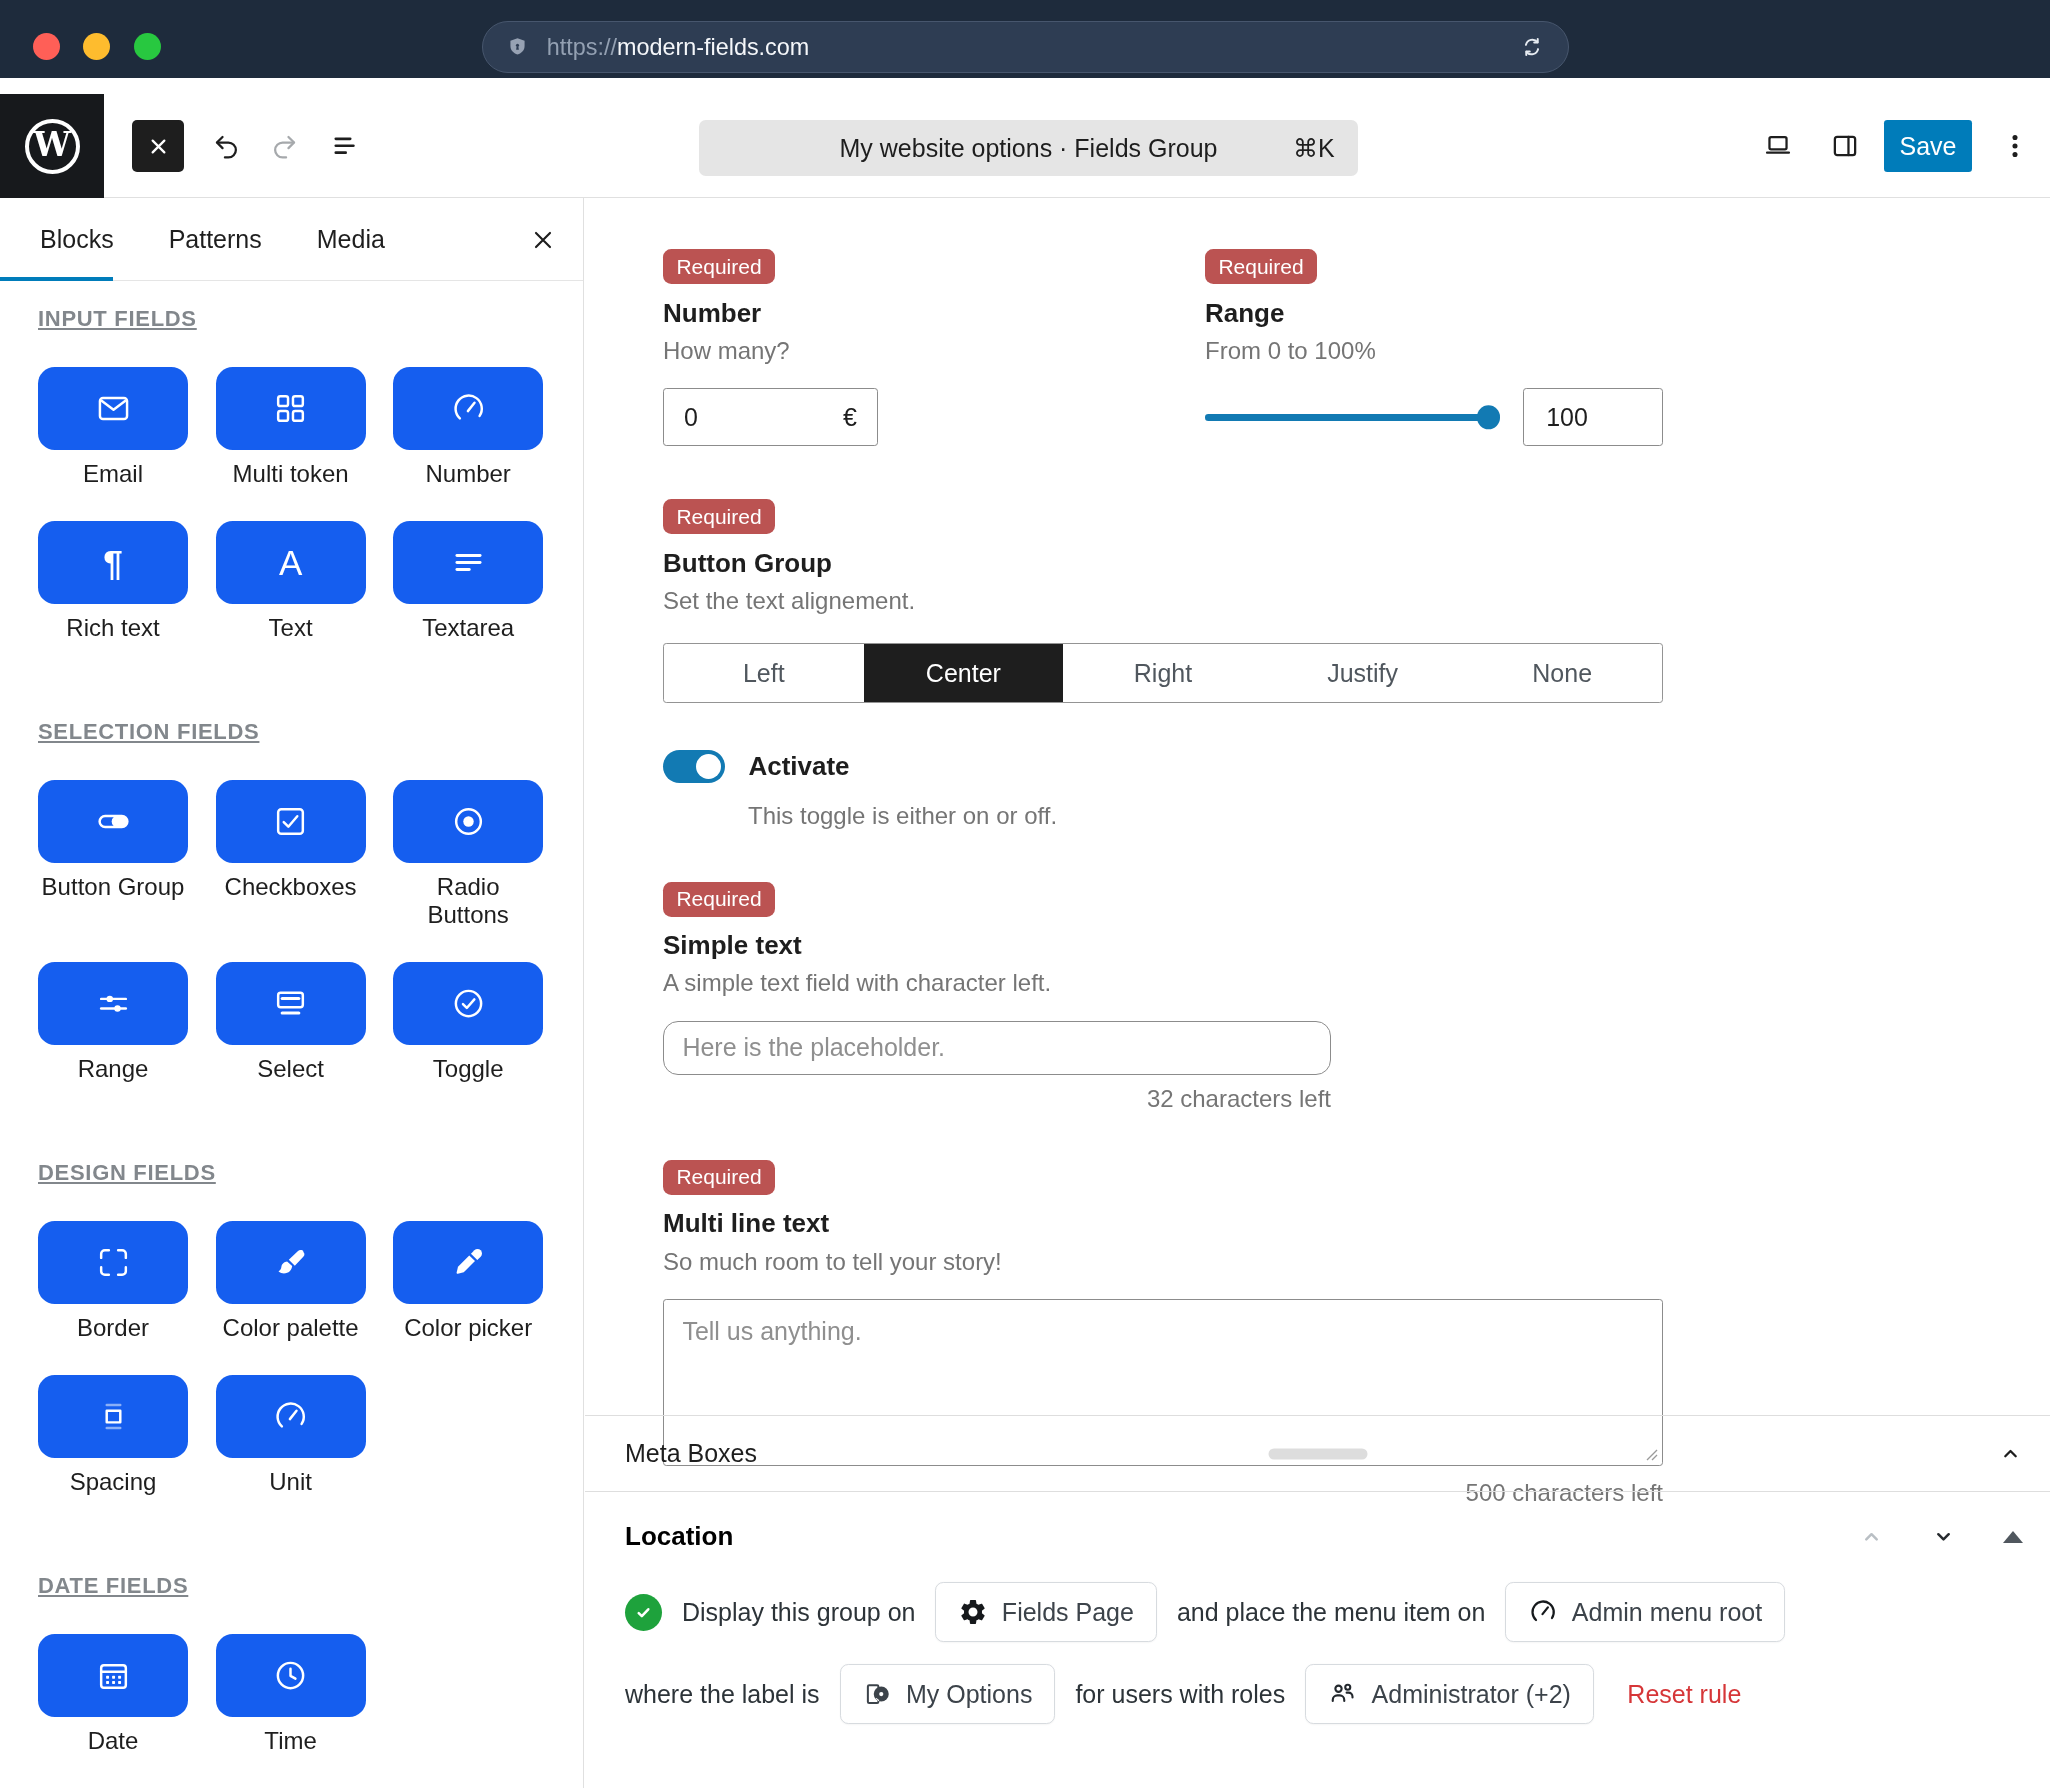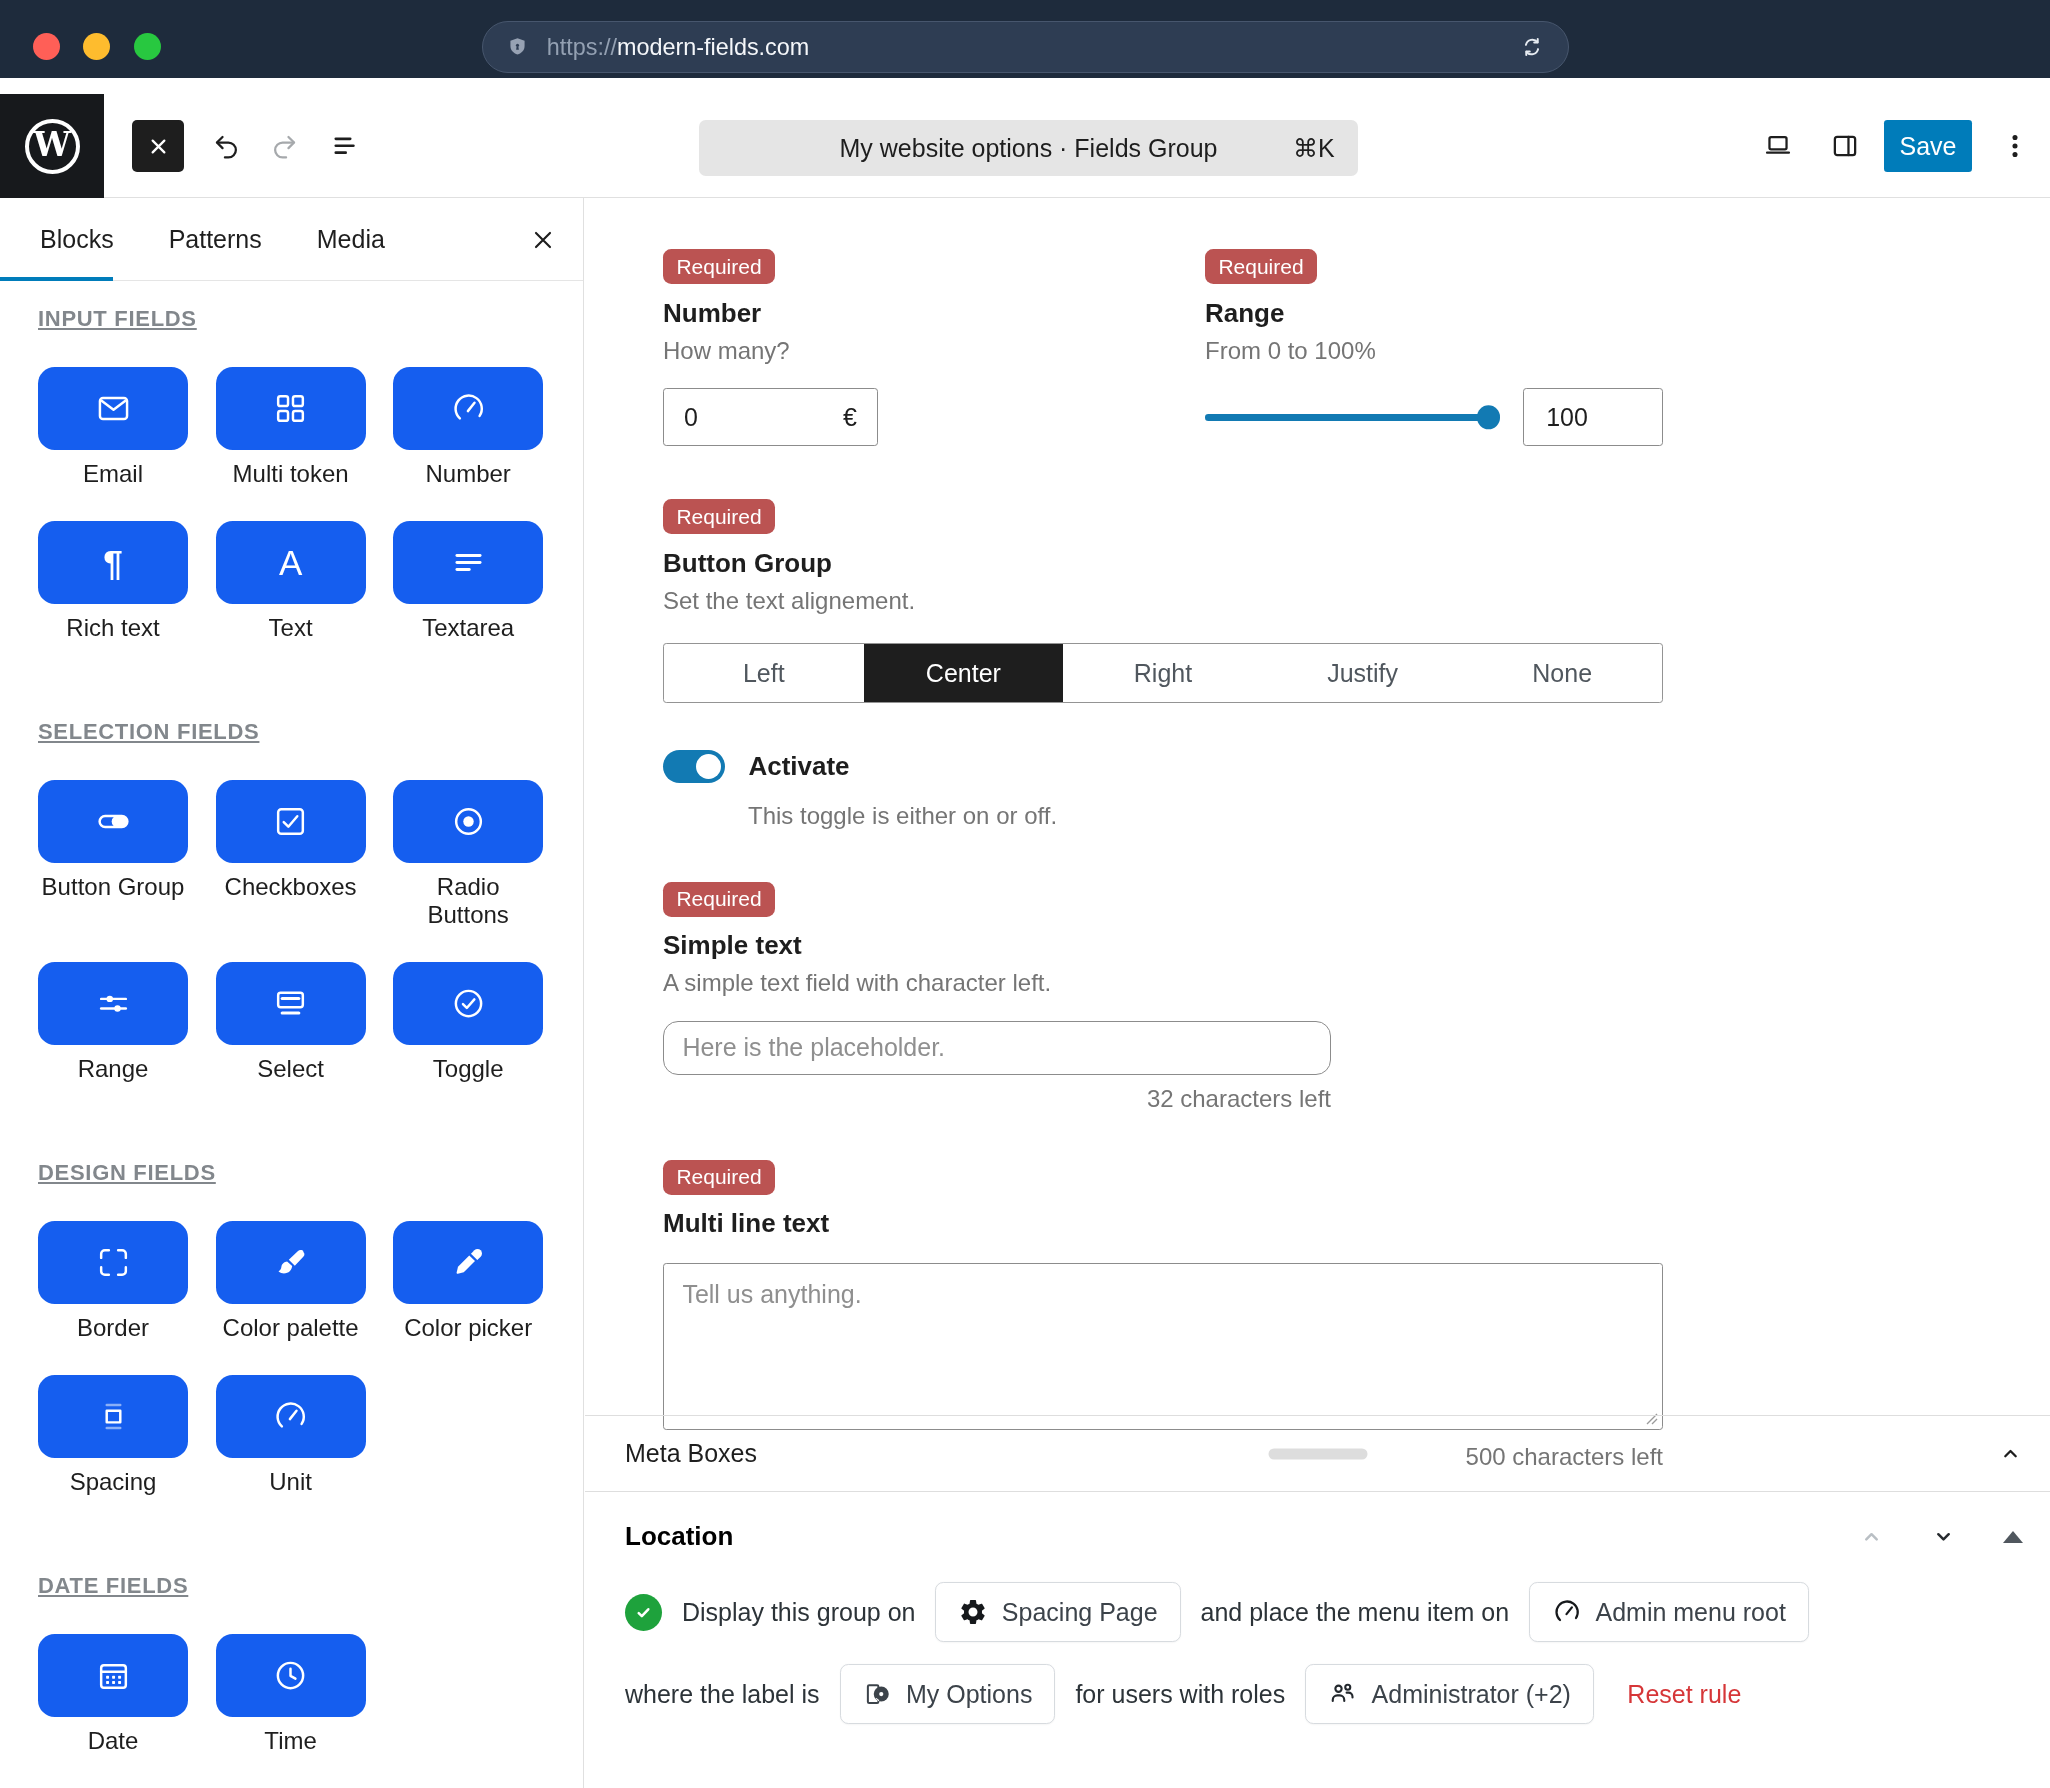--- a/index.html
+++ b/index.html
@@ -504,20 +504,21 @@
       <span class="badge">Required</span>
       <div class="f-label">Simple text</div>
       <div class="f-desc">A simple text field with character left.</div>
       <input class="text-input" type="text" placeholder="Here is the placeholder." style="">
       <div class="counter w800">32 characters left</div>
     </div>
 
     <div class="multi-block">
       <span class="badge">Required</span>
       <div class="f-label">Multi line text</div>
+      <div class="f-desc">So much room to tell your story!</div>
       <div class="ta-wrap">
         <textarea placeholder="Tell us anything." style=""></textarea>
         <svg class="ta-grip" viewBox="0 0 20 20">
             <path d="M6 18 18 6M12 18l6-6" stroke="#9b9b9b" stroke-width="1.6" fill="none"></path>
           </svg>
       </div>
       <div class="counter w1198">500 characters left</div>
     </div>
 
   </div>
@@ -550,21 +551,21 @@
       <div class="ok-badge">
         <svg width="25" height="25" viewBox="0 0 24 24" style="stroke:#fff;stroke-width:2.4;fill:none;stroke-linecap:round;stroke-linejoin:round">
             <path d="M7.4 12.6l3 2.9 6.2-6.6"></path>
           </svg>
       </div>
       <span>Display this group on</span>
       <button class="loc-btn">
         <svg class="loc-ic" viewBox="0 0 24 24">
             <path fill="#16191c" d="M19.14 12.94c.04-.3.06-.61.06-.94 0-.32-.02-.64-.07-.94l2.03-1.58c.18-.14.23-.41.12-.61l-1.92-3.32c-.12-.22-.37-.29-.59-.22l-2.39.96c-.5-.38-1.03-.7-1.62-.94l-.36-2.54c-.04-.24-.24-.41-.48-.41h-3.84c-.24 0-.43.17-.47.41l-.36 2.54c-.59.24-1.13.57-1.62.94l-2.39-.96c-.22-.08-.47 0-.59.22L2.74 8.87c-.12.21-.08.47.12.61l2.03 1.58c-.05.3-.09.63-.09.94s.02.64.07.94l-2.03 1.58c-.18.14-.23.41-.12.61l1.92 3.32c.12.22.37.29.59.22l2.39-.96c.5.38 1.03.7 1.62.94l.36 2.54c.05.24.24.41.48.41h3.84c.24 0 .44-.17.47-.41l.36-2.54c.59-.24 1.13-.56 1.62-.94l2.39.96c.22.08.47 0 .59-.22l1.92-3.32c.12-.22.07-.47-.12-.61l-2.01-1.58zM12 15.6c-1.98 0-3.6-1.62-3.6-3.6s1.62-3.6 3.6-3.6 3.6 1.62 3.6 3.6-1.62 3.6-3.6 3.6z"></path>
           </svg>
-        <span>Spacing Page</span>
+        <span>Fields Page</span>
       </button>
       <span>and place the menu item on</span>
       <button class="loc-btn">
         <svg class="loc-ic" viewBox="0 0 24 24" style="stroke:#16191c;stroke-width:1.8;fill:none;stroke-linecap:round;stroke-linejoin:round">
             <path d="M6.4 18.4A8.5 8.5 0 1 1 19.2 16.8"></path>
             <path d="M11.6 13.7 15.9 8.3"></path>
           </svg>
         <span>Admin menu root</span>
       </button>
     </div>

